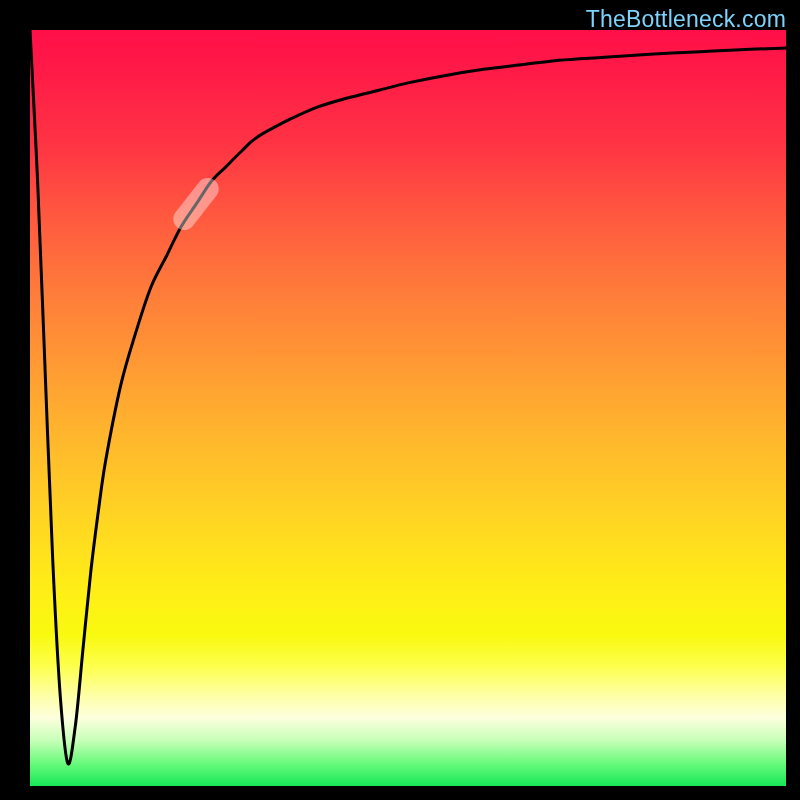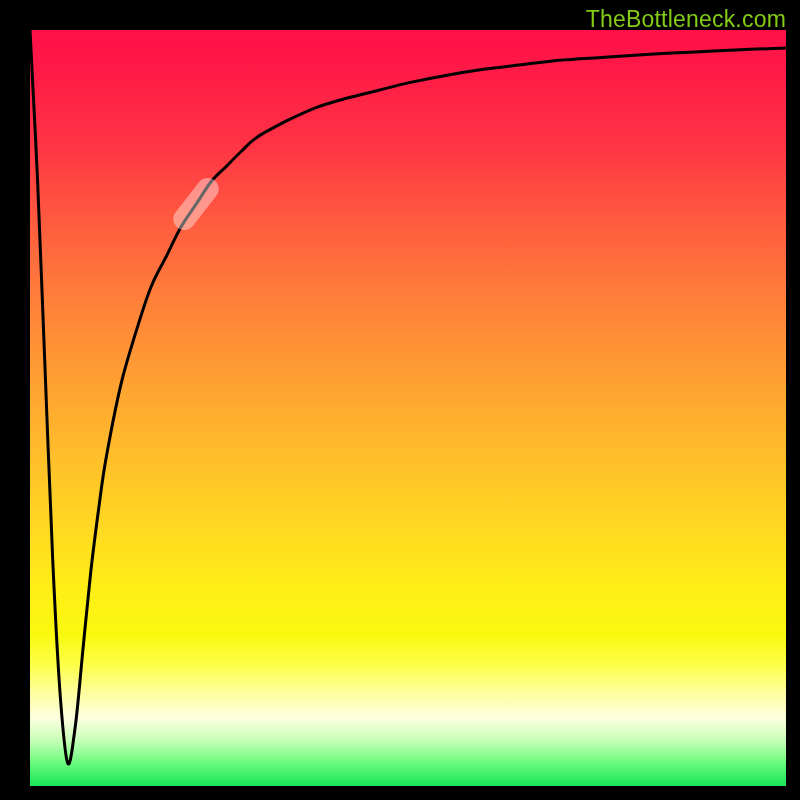--- a/index.html
+++ b/index.html
@@ -13,21 +13,21 @@
   }
   .wrap {
     position: relative;
     width: 800px;
     height: 800px;
   }
   .attrib {
     position: absolute;
     top: 6px;
     right: 14px;
-    color: #84cc16;
+    color: #7dd3fc;
     font-size: 23px;
     font-weight: 400;
     letter-spacing: 0.2px;
   }
   .plot-box {
     position: absolute;
     left: 30px;
     top: 30px;
     width: 756px;
     height: 756px;

